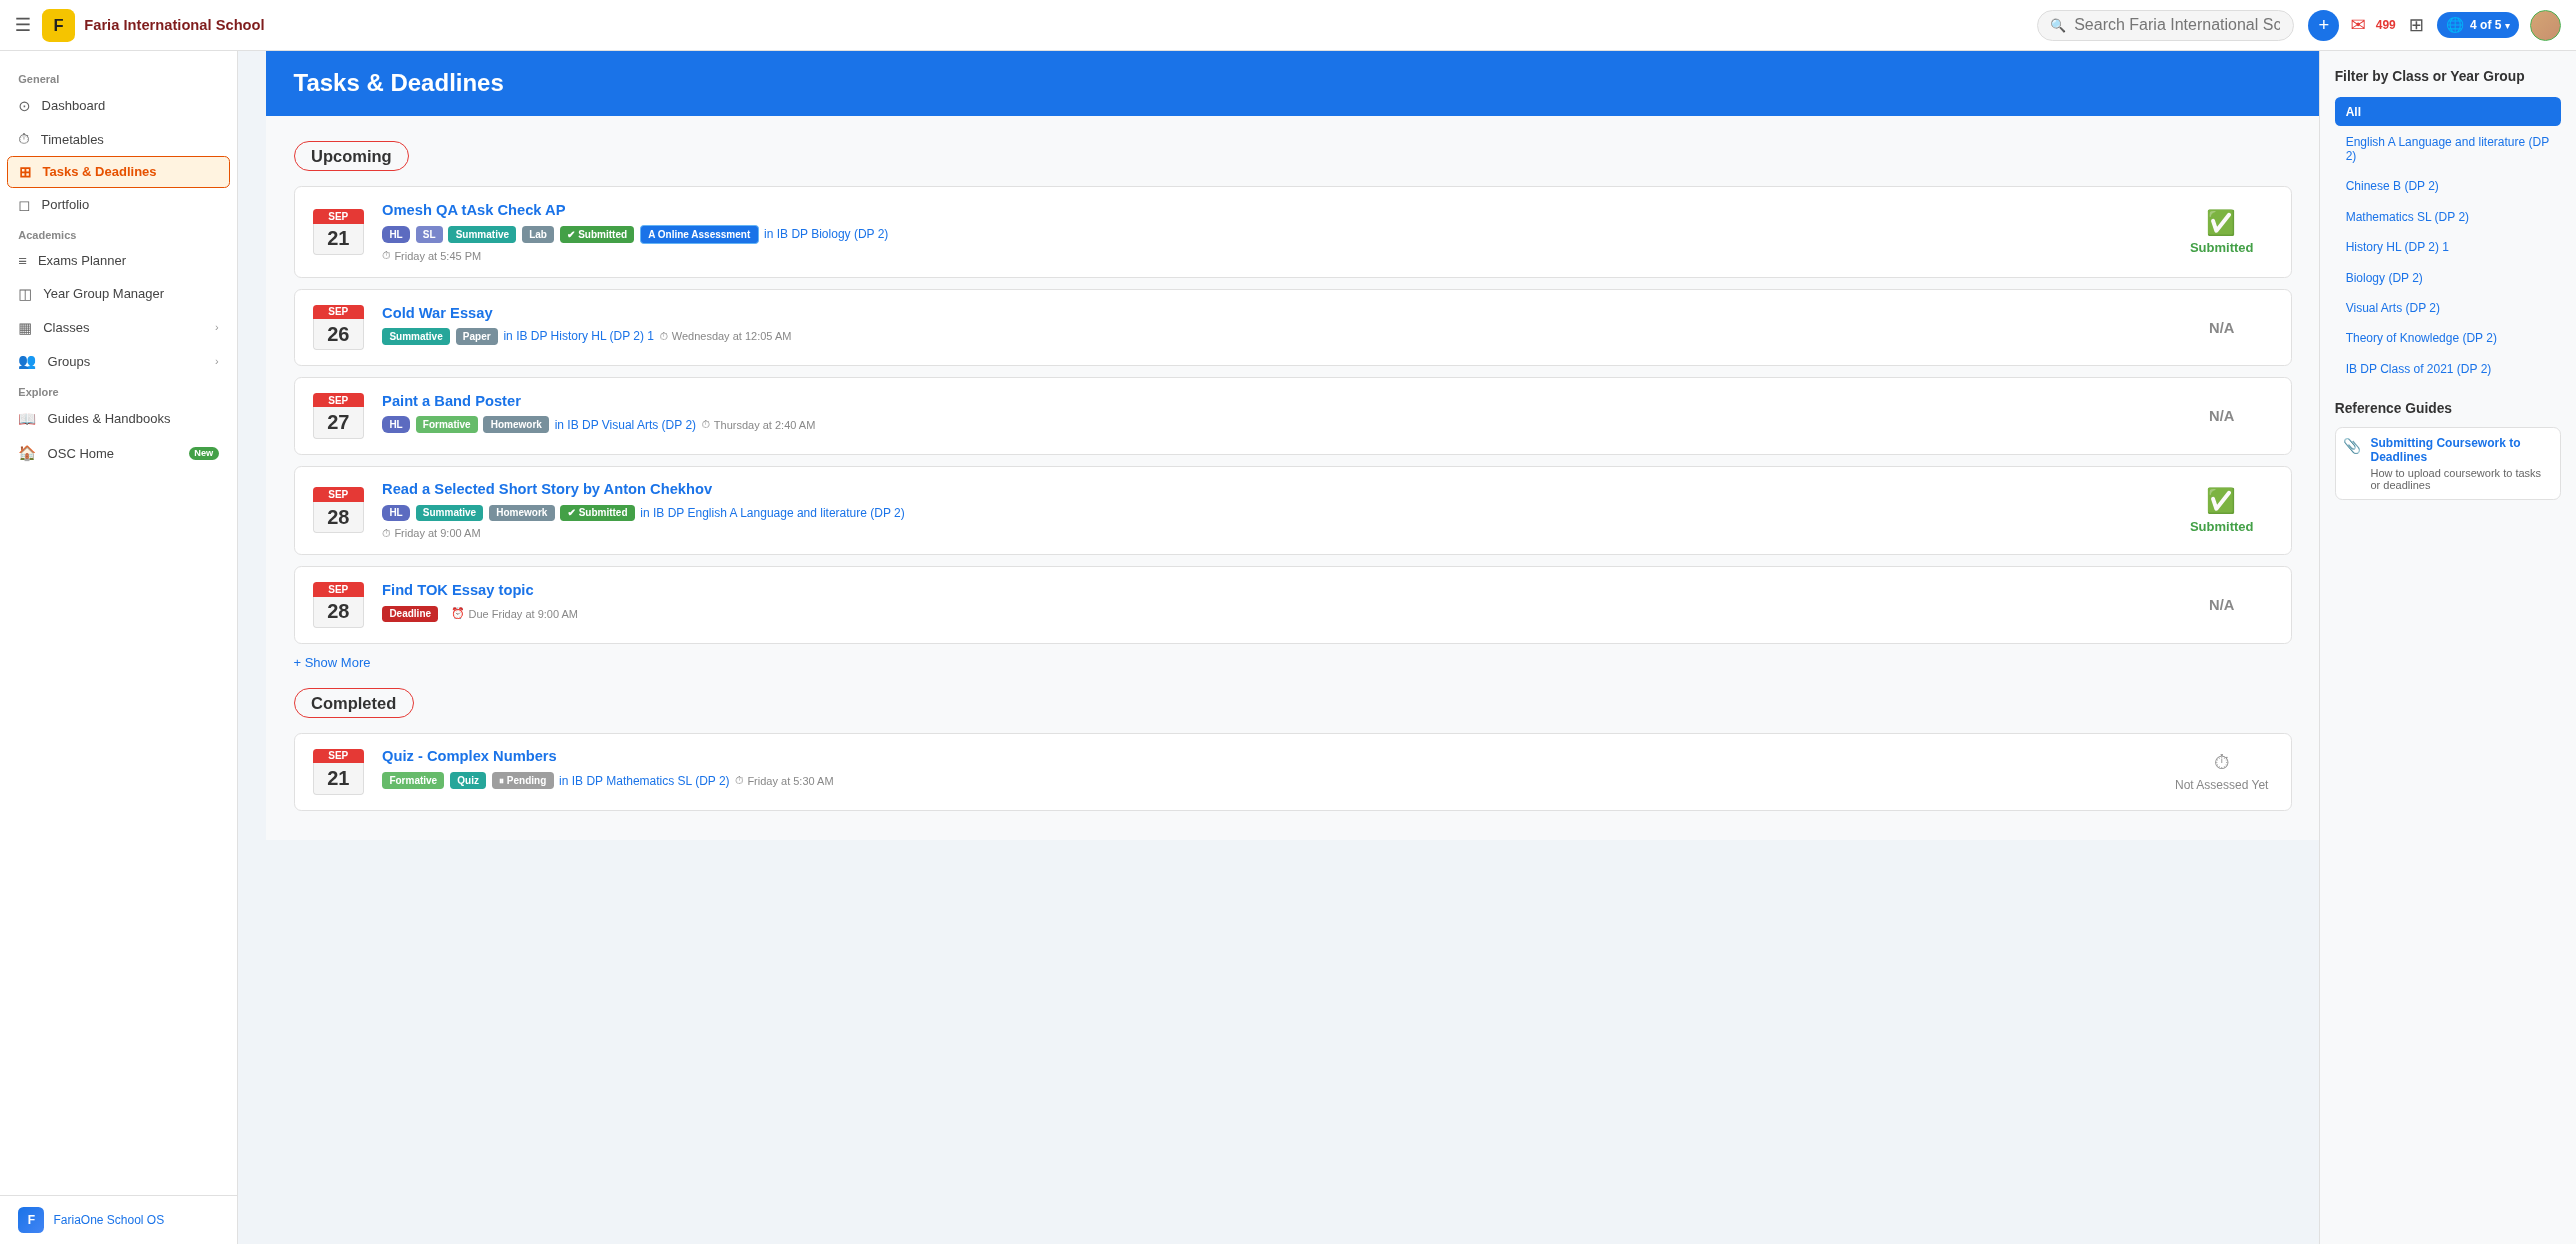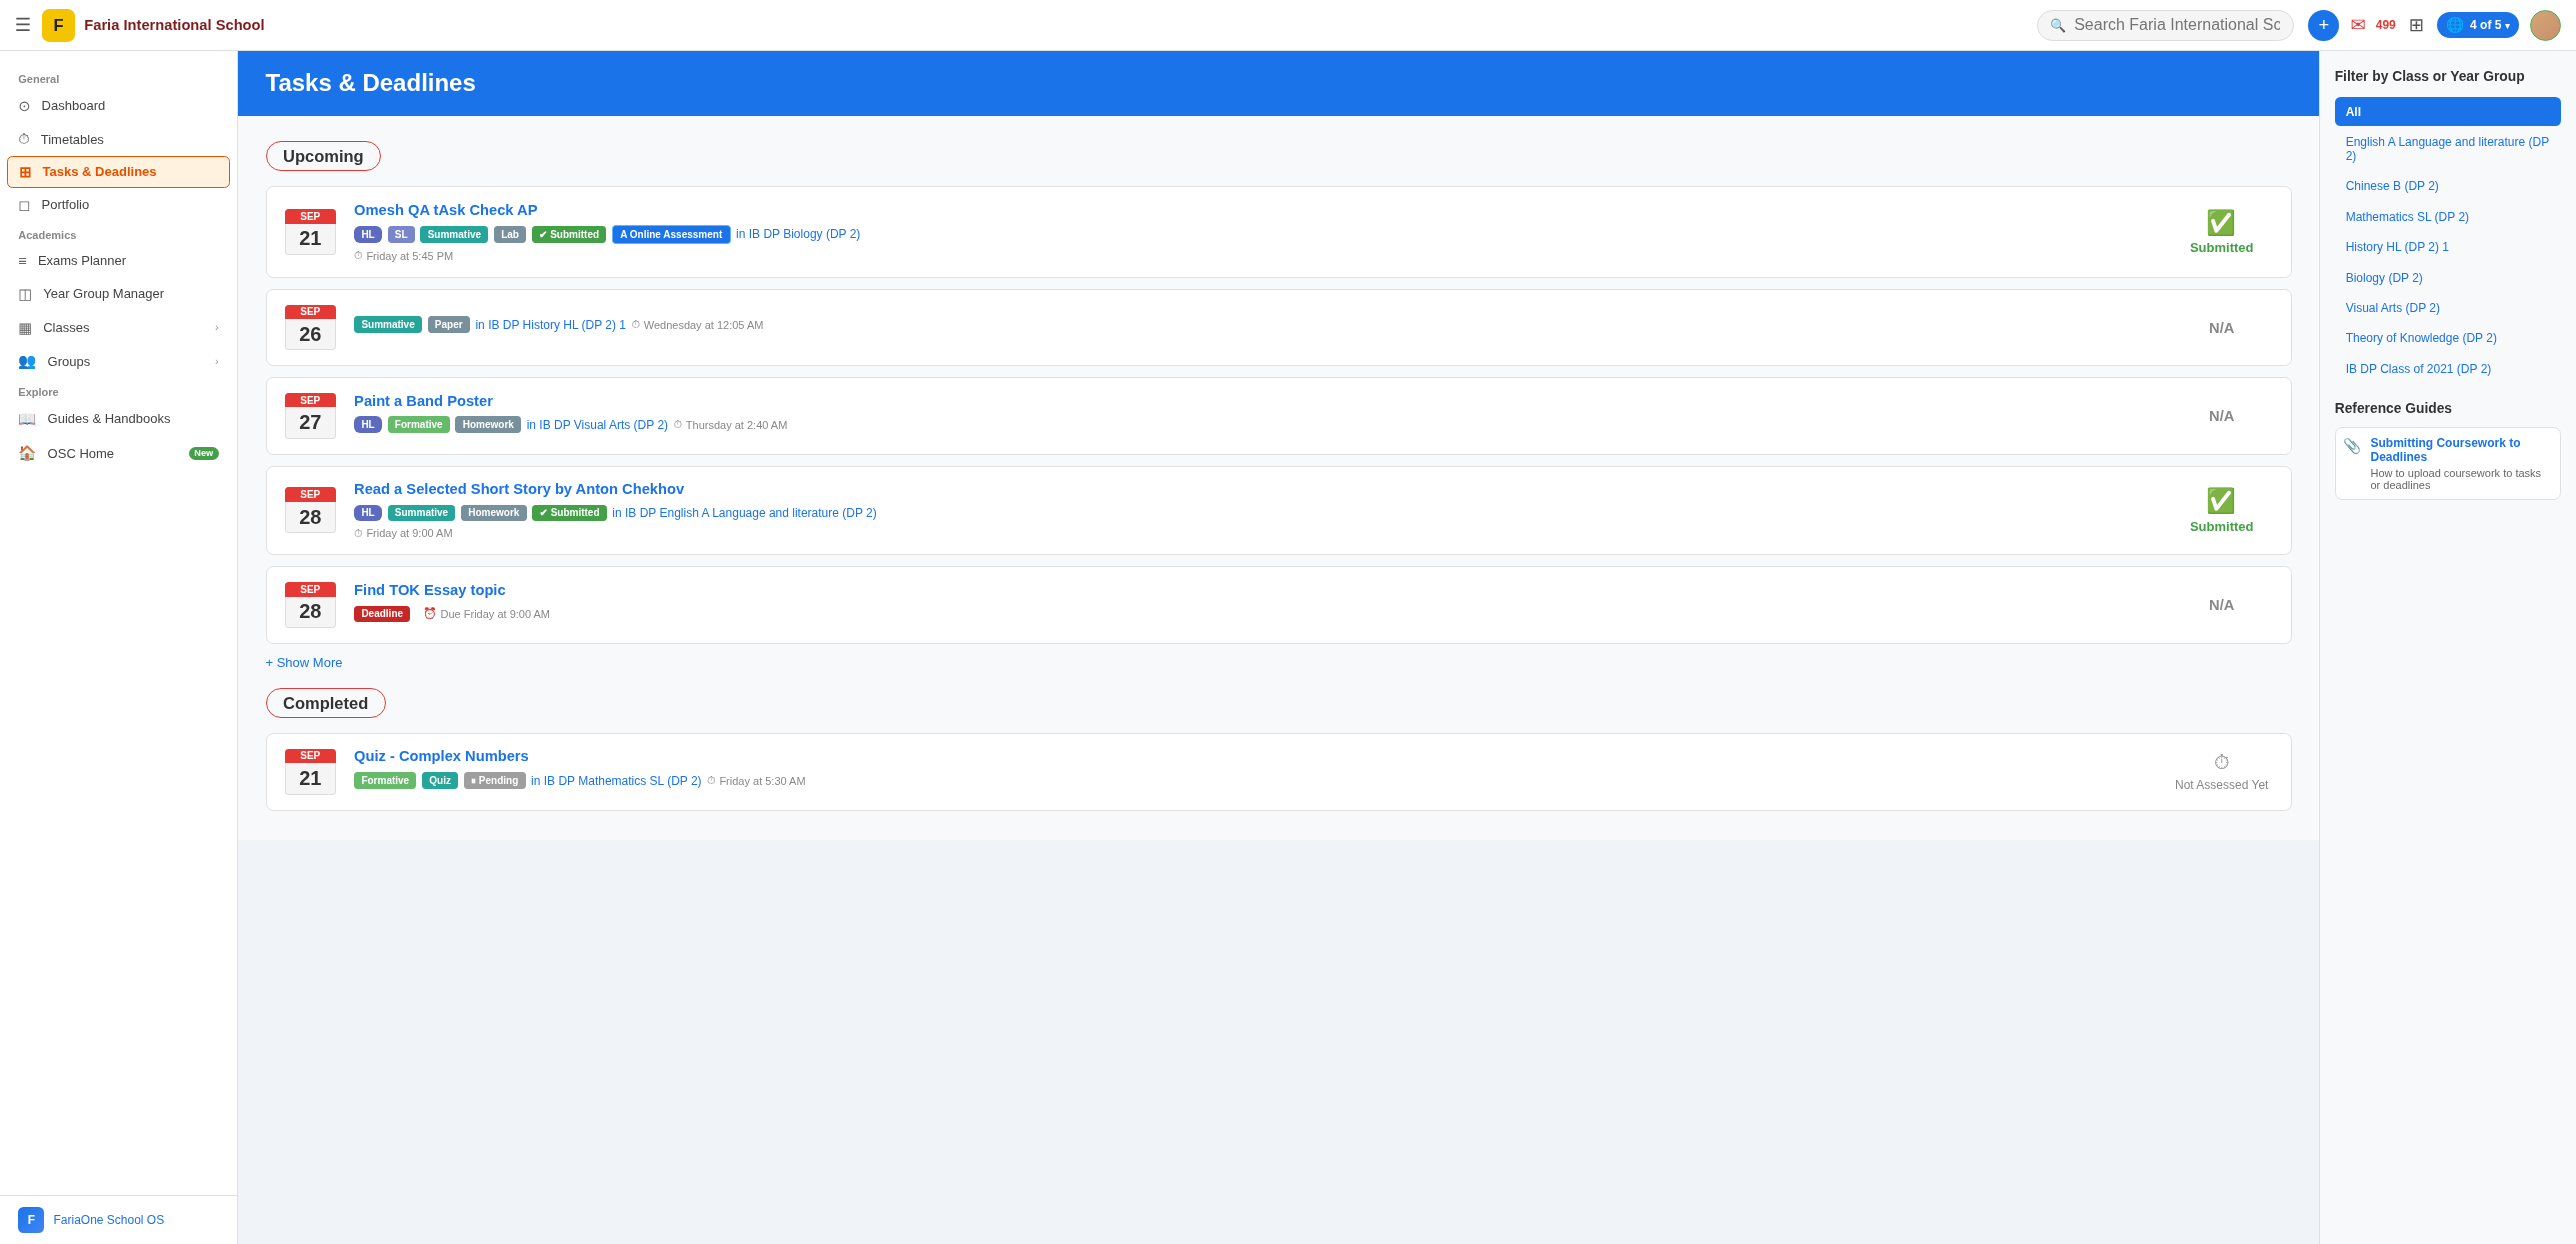--- a/index.html
+++ b/index.html
@@ -35,21 +35,21 @@
     .topnav-grid { font-size: 18.3px; color: #555; margin-right: 13px; cursor: pointer; }
     .topnav-account {
       display: flex; align-items: center; background: #1a73e8; border-radius: 18.3px;
       padding: 3.7px 9.2px; margin-right: 11px; cursor: pointer;
     }
     .topnav-account .account-icon { font-size: 14.7px; margin-right: 5.5px; }
     .topnav-account .account-label { font-size: 12px; color: #fff; font-weight: 600; }
     .avatar-placeholder { width: 31px; height: 31px; border-radius: 50%; background: linear-gradient(135deg, #d4a574, #c8906e); border: 1.8px solid #4caf50; }
 
     
-    .layout { display: flex; margin-top: 51px; }
+    .layout { display: flex; margin-top: 51px; padding-left: 28px; }
 
     
     .sidebar {
       width: 238px; background: #fff; border-right: 0.9px solid #e0e0e0;
       position: fixed; top: 51px; left: 0; bottom: 0; overflow-y: auto; padding: 14.7px 0;
     }
     .sidebar-section-label {
       font-size: 11px; font-weight: 600; color: #888; padding: 7.3px 18.3px 3.7px; text-transform: none;
     }
     .sidebar-item {
@@ -272,20 +272,21 @@
             </div>
           </div>
         </div>
 
         <div class="task-card">
           <div class="task-date">
             <div class="task-date-month">SEP</div>
             <div class="task-date-day">26</div>
           </div>
           <div class="task-info">
+            <div class="task-title">Cold War Essay</div>
             <div class="task-tags">
               <span class="tag tag-summative">Summative</span>
               <span class="tag tag-paper">Paper</span>
               <span class="task-class">in <span>IB DP History HL (DP 2) 1</span></span>
               <span class="task-time">
                 <span class="task-time-icon">⏱</span>
                 <span>Wednesday at 12:05 AM</span>
               </span>
             </div>
           </div>

